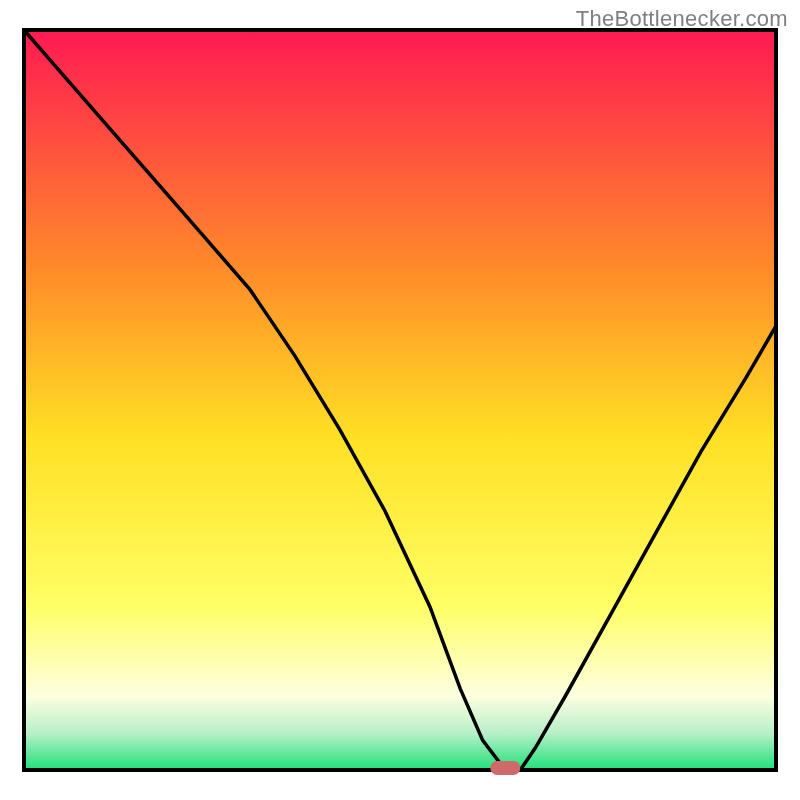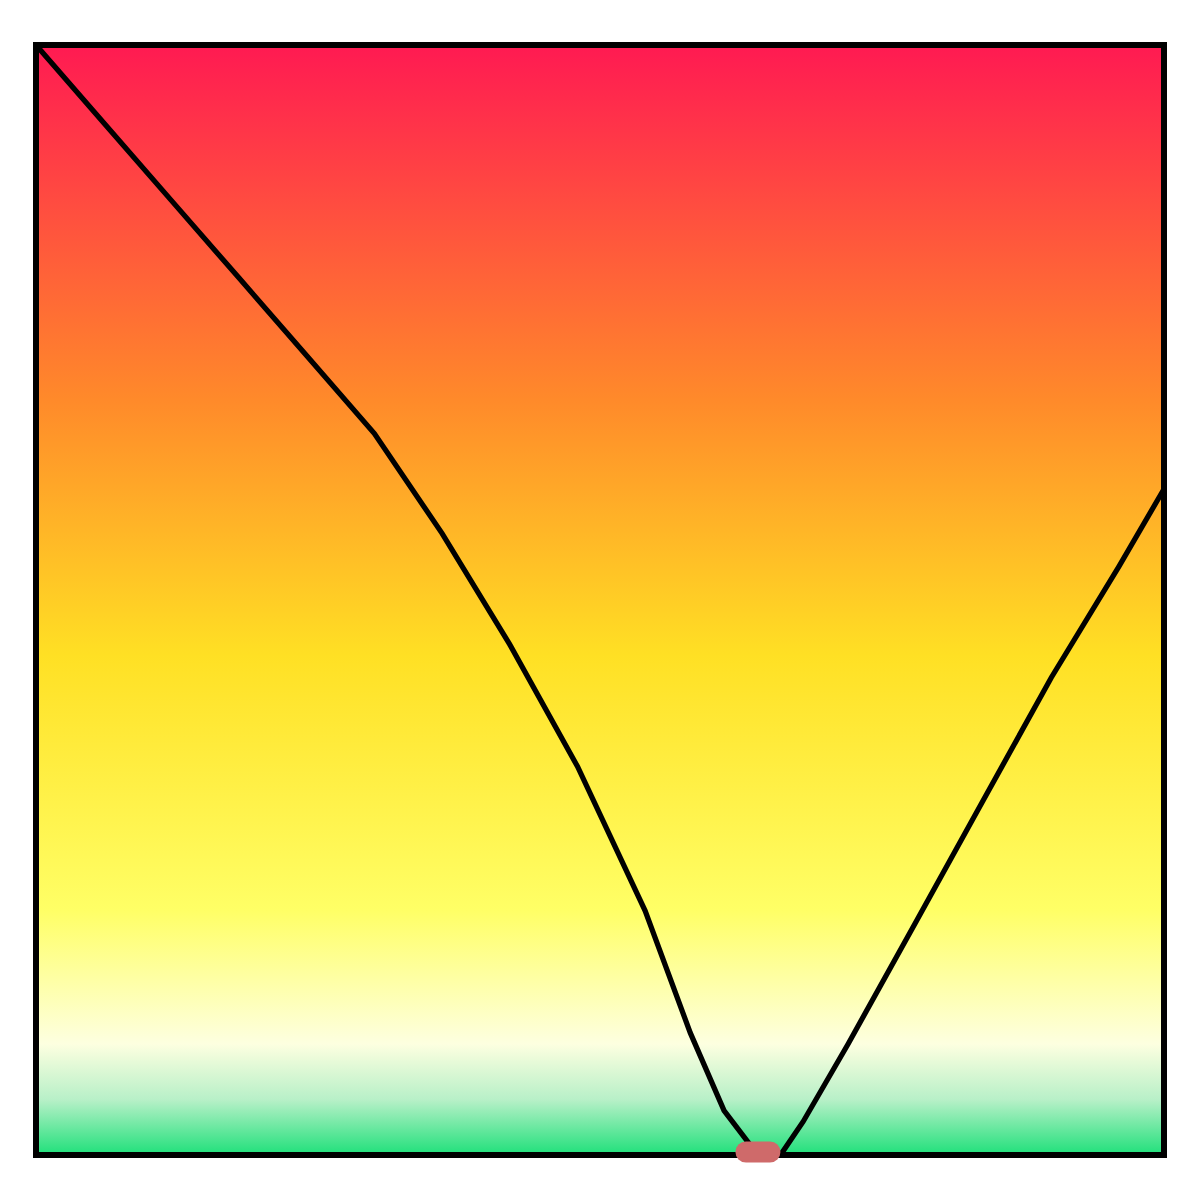--- a/index.html
+++ b/index.html
@@ -32,20 +32,21 @@
     top: 0;
     width: 800px;
     height: 800px;
   }
   svg { display: block; }
 </style>
 </head>
 <body>
 
 <div class="wrap">
+  <div class="attribution">TheBottlenecker.com</div>
 
   <svg class="plot" viewBox="0 0 800 800">
     <defs>
 
       <linearGradient id="bg-grad" x1="0" y1="0" x2="0" y2="1">
         <stop offset="0%" stop-color="#ff1a52"></stop>
         <stop offset="32%" stop-color="#ff8a2a"></stop>
         <stop offset="55%" stop-color="#ffe024"></stop>
         <stop offset="78%" stop-color="#ffff66"></stop>
         <stop offset="90%" stop-color="#fdffe0"></stop>

